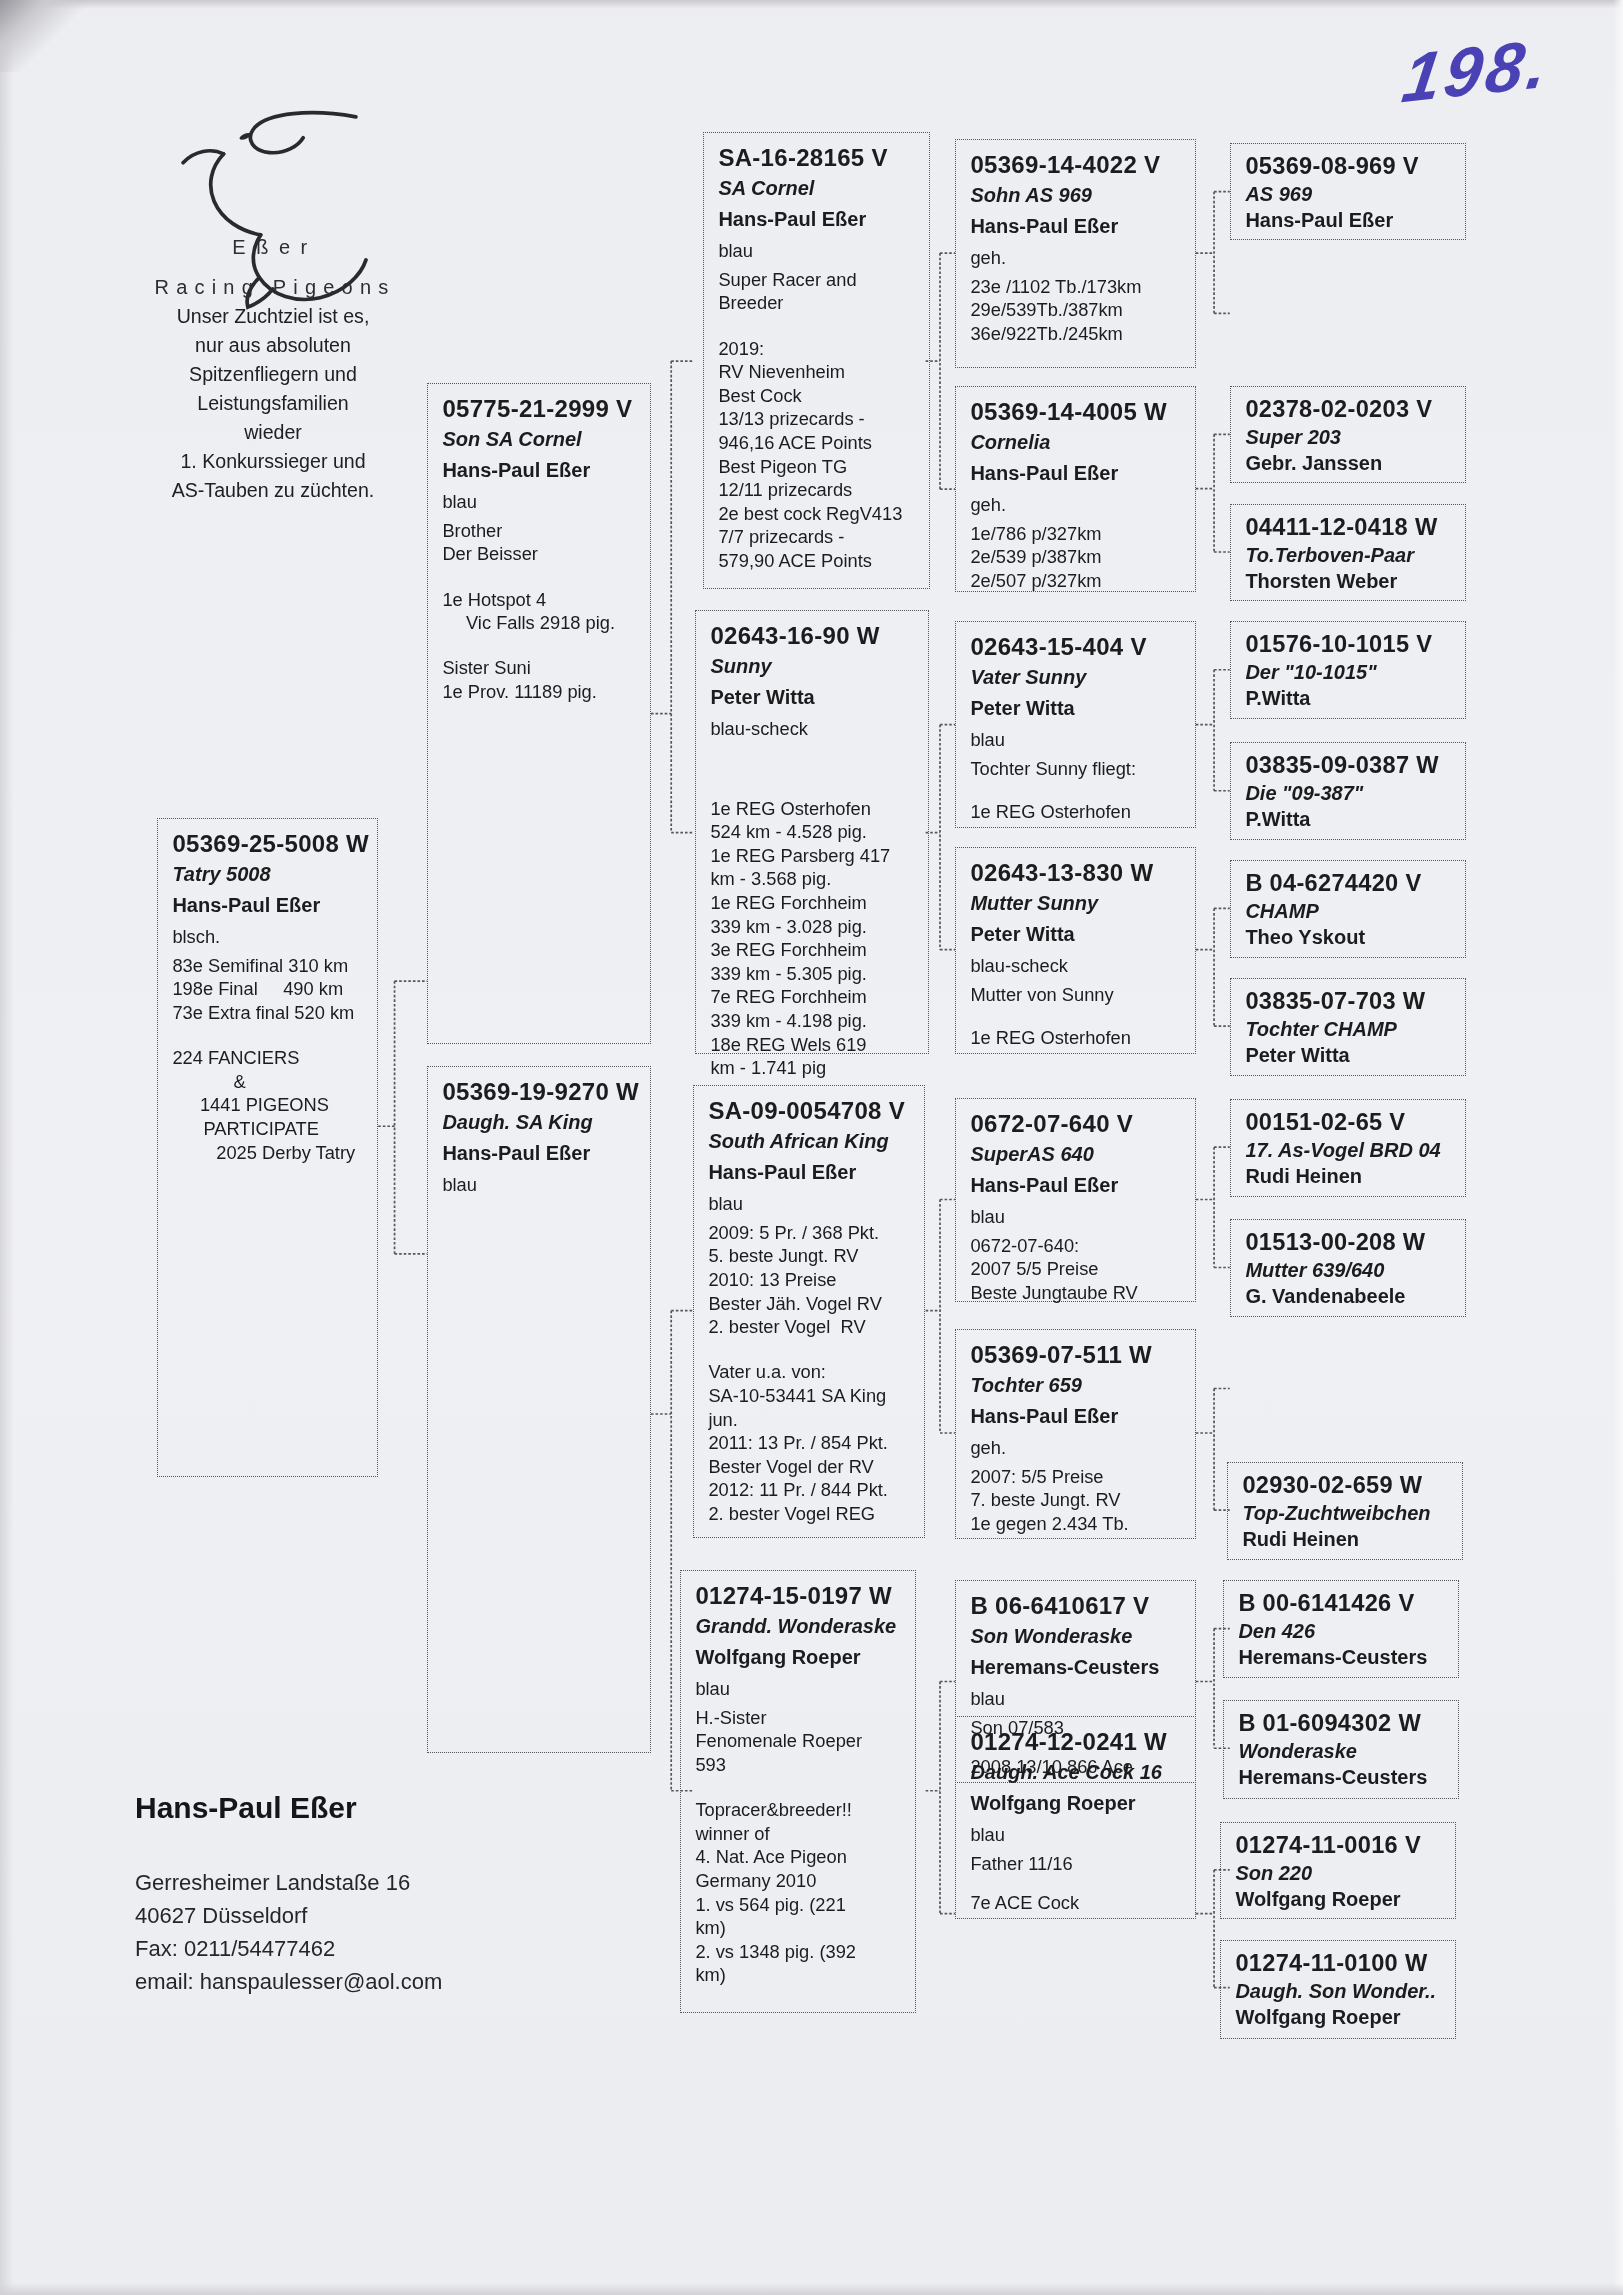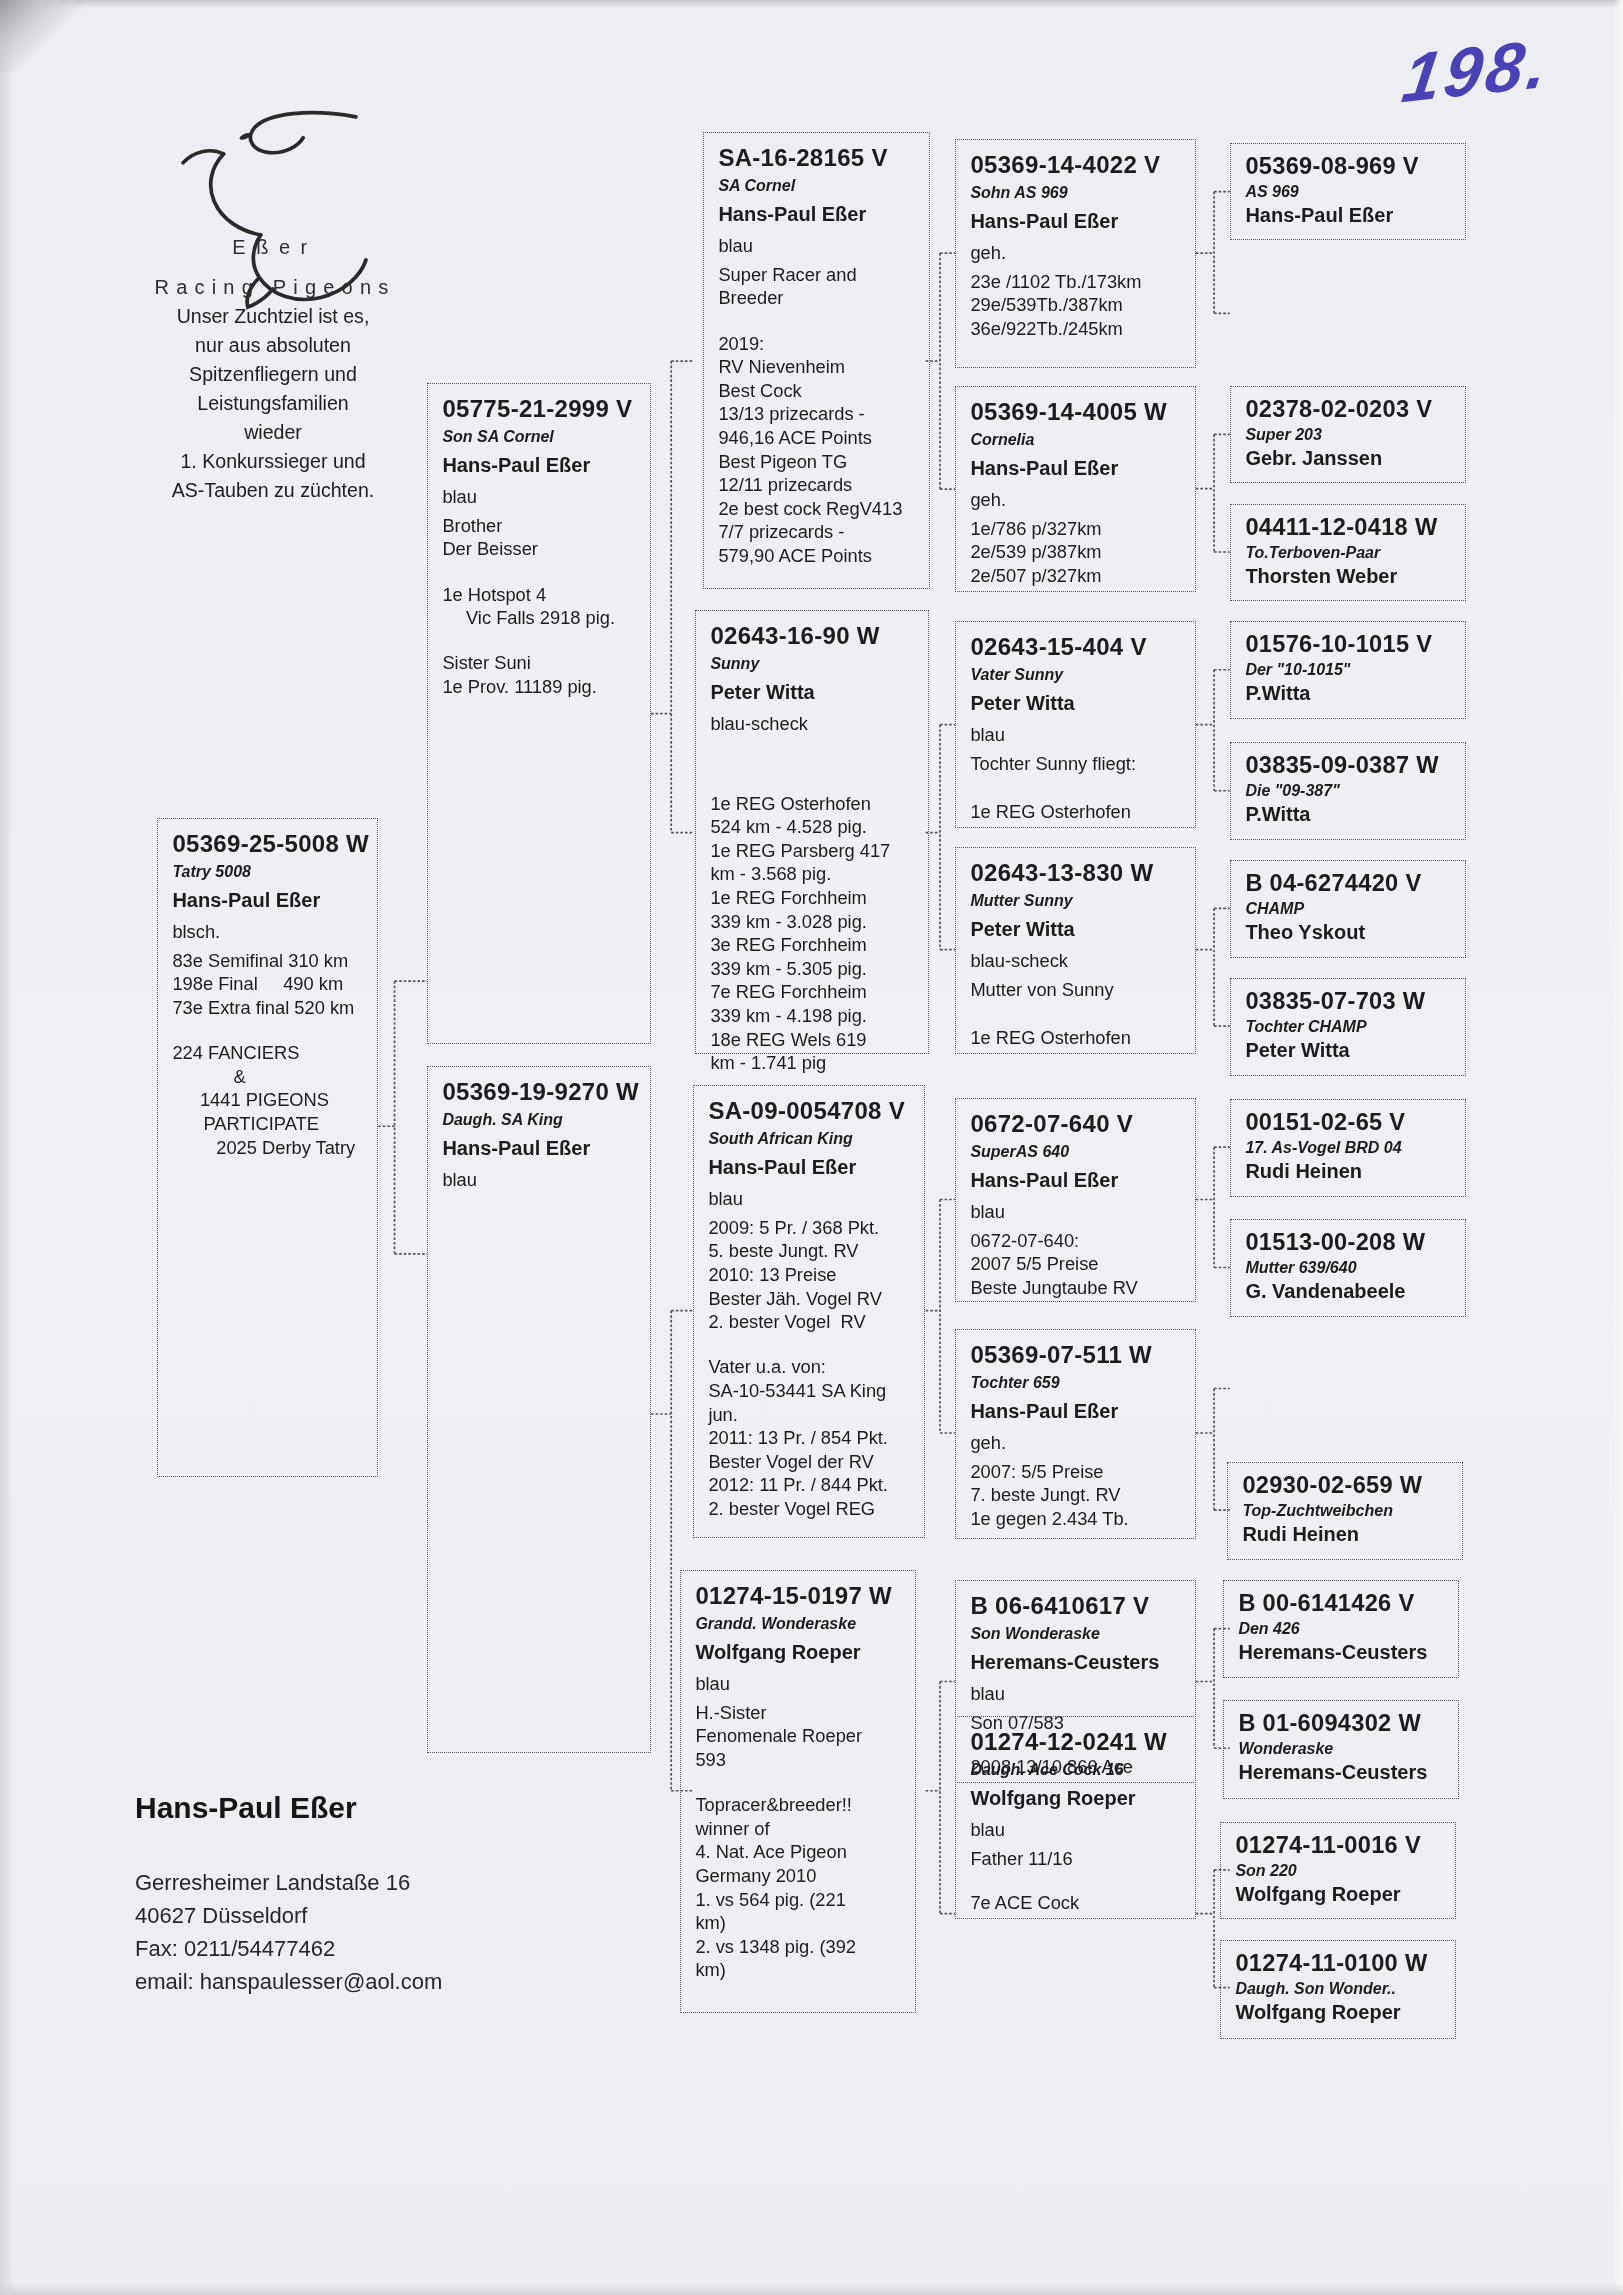--- a/index.html
+++ b/index.html
@@ -27,21 +27,21 @@
   .logo-l1{font-size:20px;letter-spacing:10.5px;color:#2e2e30;}
   .logo-l2{font-size:20px;letter-spacing:7.2px;color:#2e2e30;margin-top:17px;}
   .mission{position:absolute;left:108px;top:302px;width:330px;text-align:center;font-size:19.6px;line-height:29px;color:#202022;}
 
   .box{
     position:absolute; box-sizing:border-box;
     border:1.3px dotted #54545a;
     padding:10.5px 6.5px 0 14.4px;
   }
   .ring{font-size:24px;font-weight:bold;letter-spacing:0.3px;margin:0 0 5.9px 0;white-space:nowrap;}
-  .pname{font-size:16px;font-weight:bold;font-style:italic;margin:0 0 7.2px 0;white-space:nowrap;}
+  .pname{font-size:20px;font-weight:bold;font-style:italic;margin:0 0 7.2px 0;white-space:nowrap;}
   .fancier{font-size:20px;font-weight:bold;margin:0 0 8.5px 0;white-space:nowrap;}
   .ln{font-size:18.3px;line-height:23.6px;white-space:pre;}
   .colorline{margin-bottom:5.2px;}
   .gt{margin-top:21.6px;}
   .gx{margin-top:56px;}
   .ind{padding-left:23.6px;}
   .i1{padding-left:61px;}
   .i2{padding-left:27.5px;}
   .i3{padding-left:31px;}
   .i4{padding-left:7.9px;margin-left:36px;}

